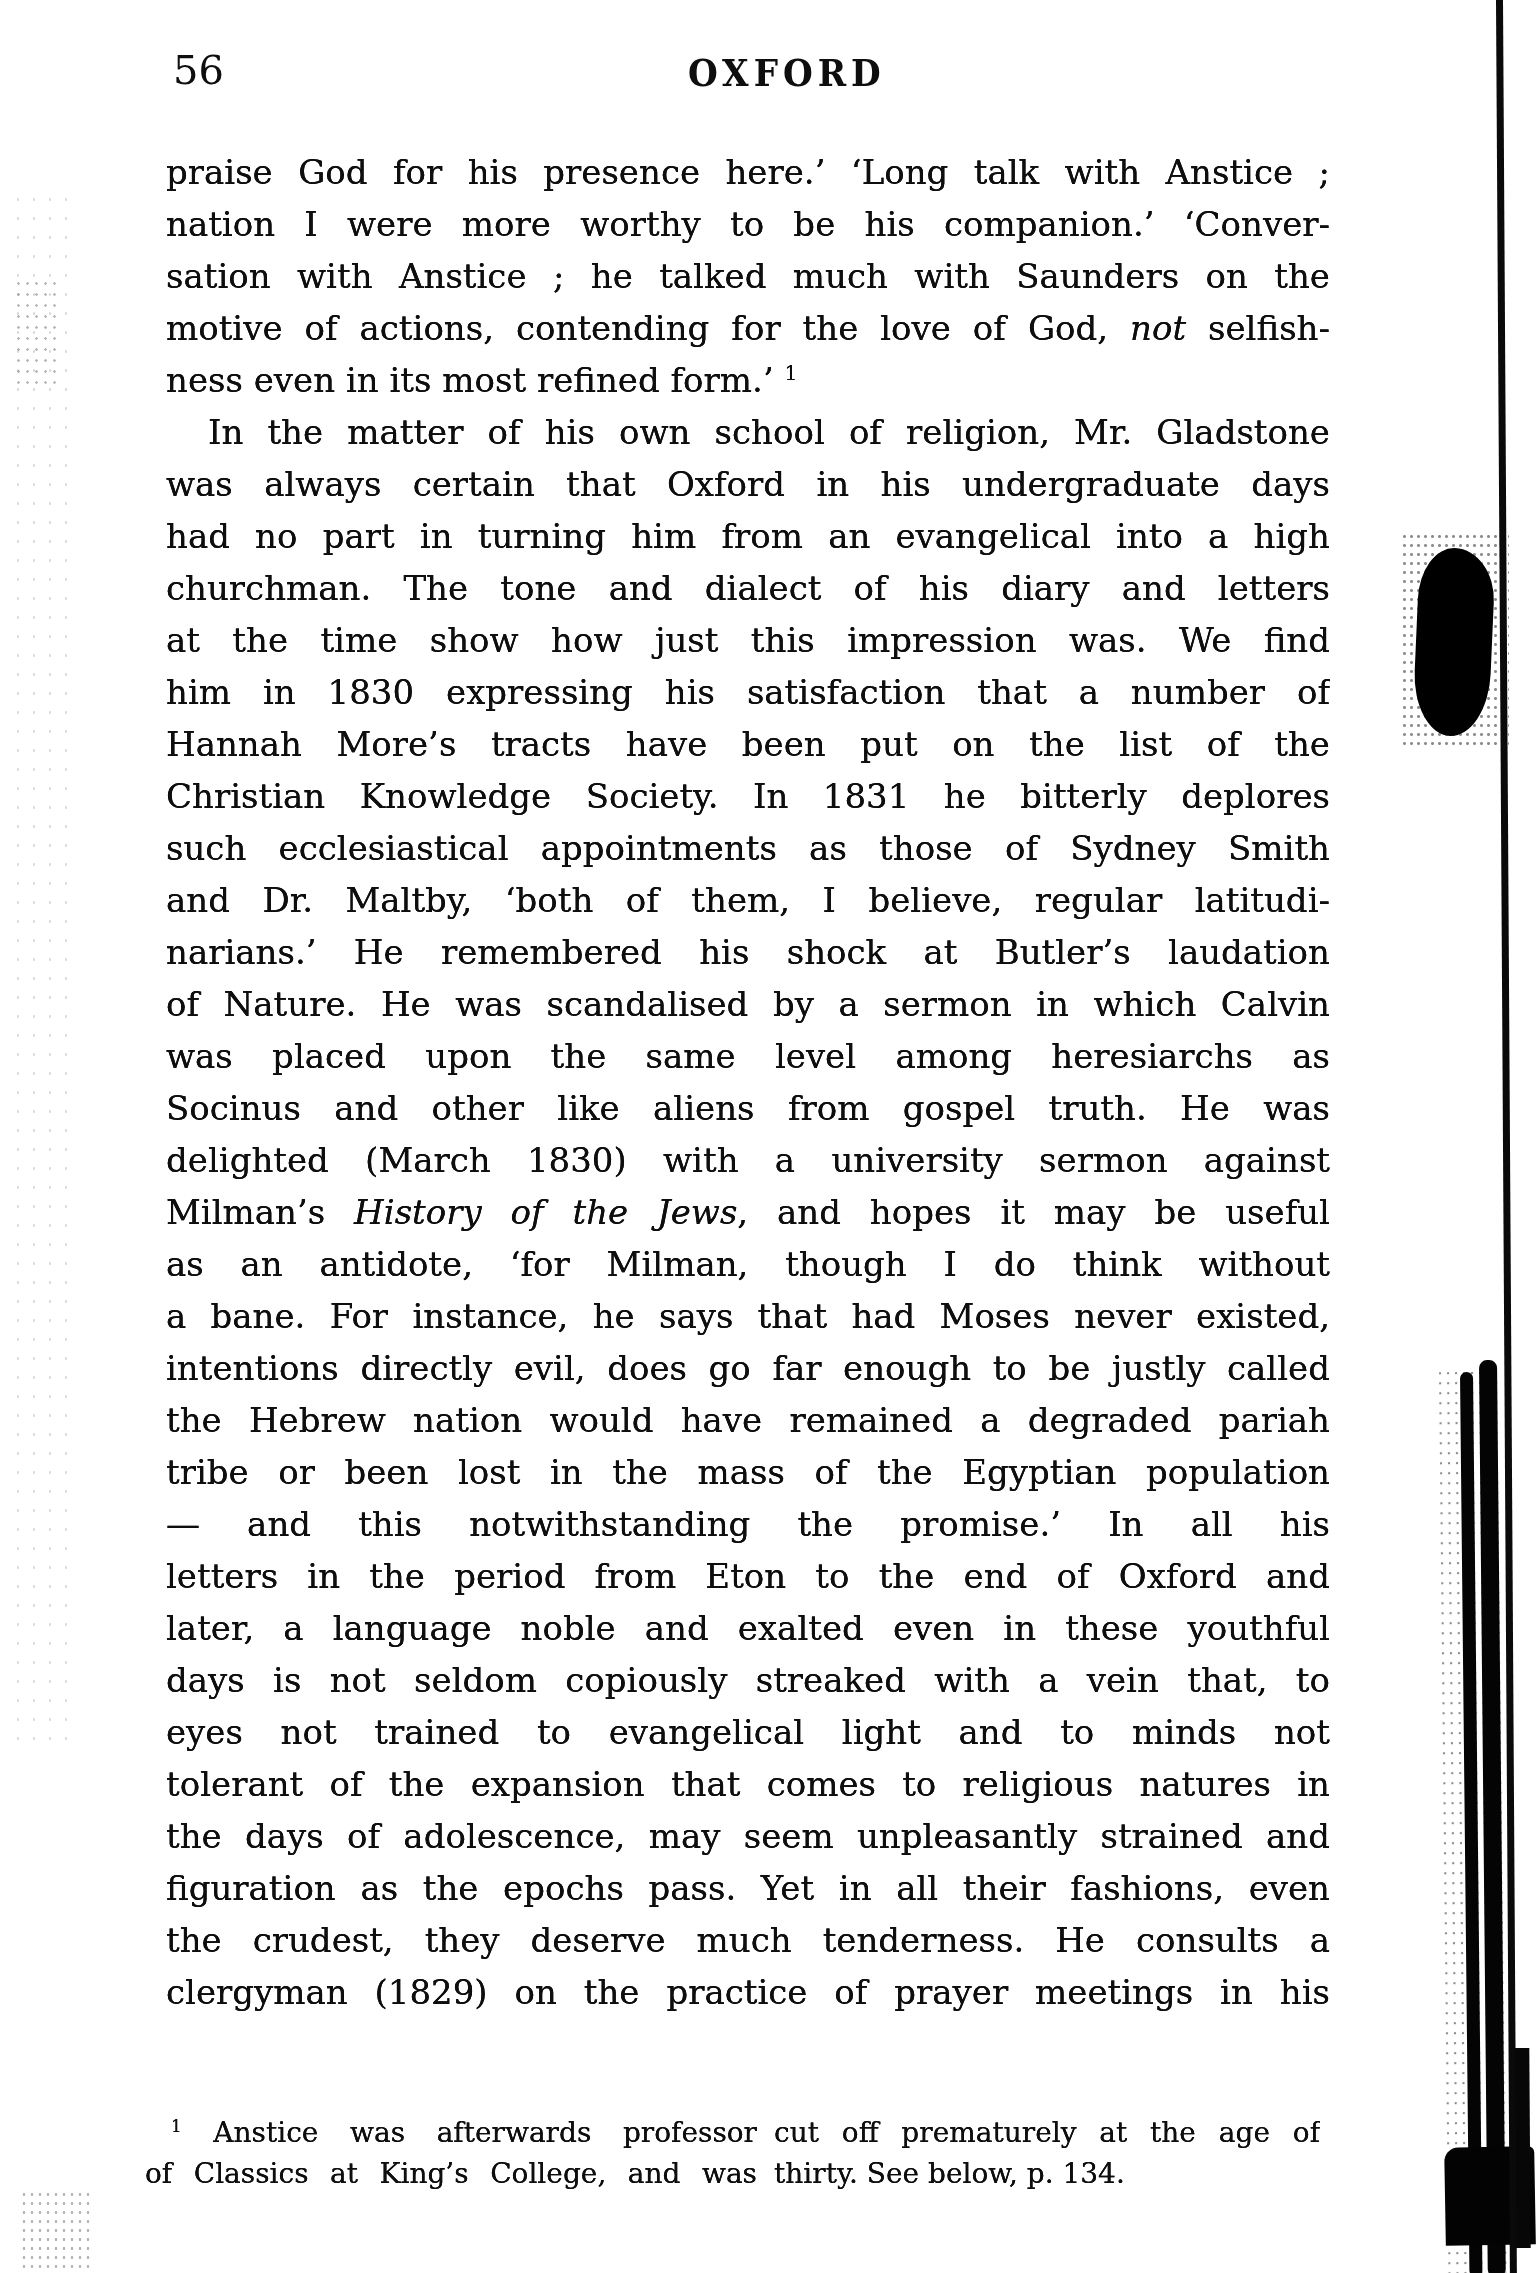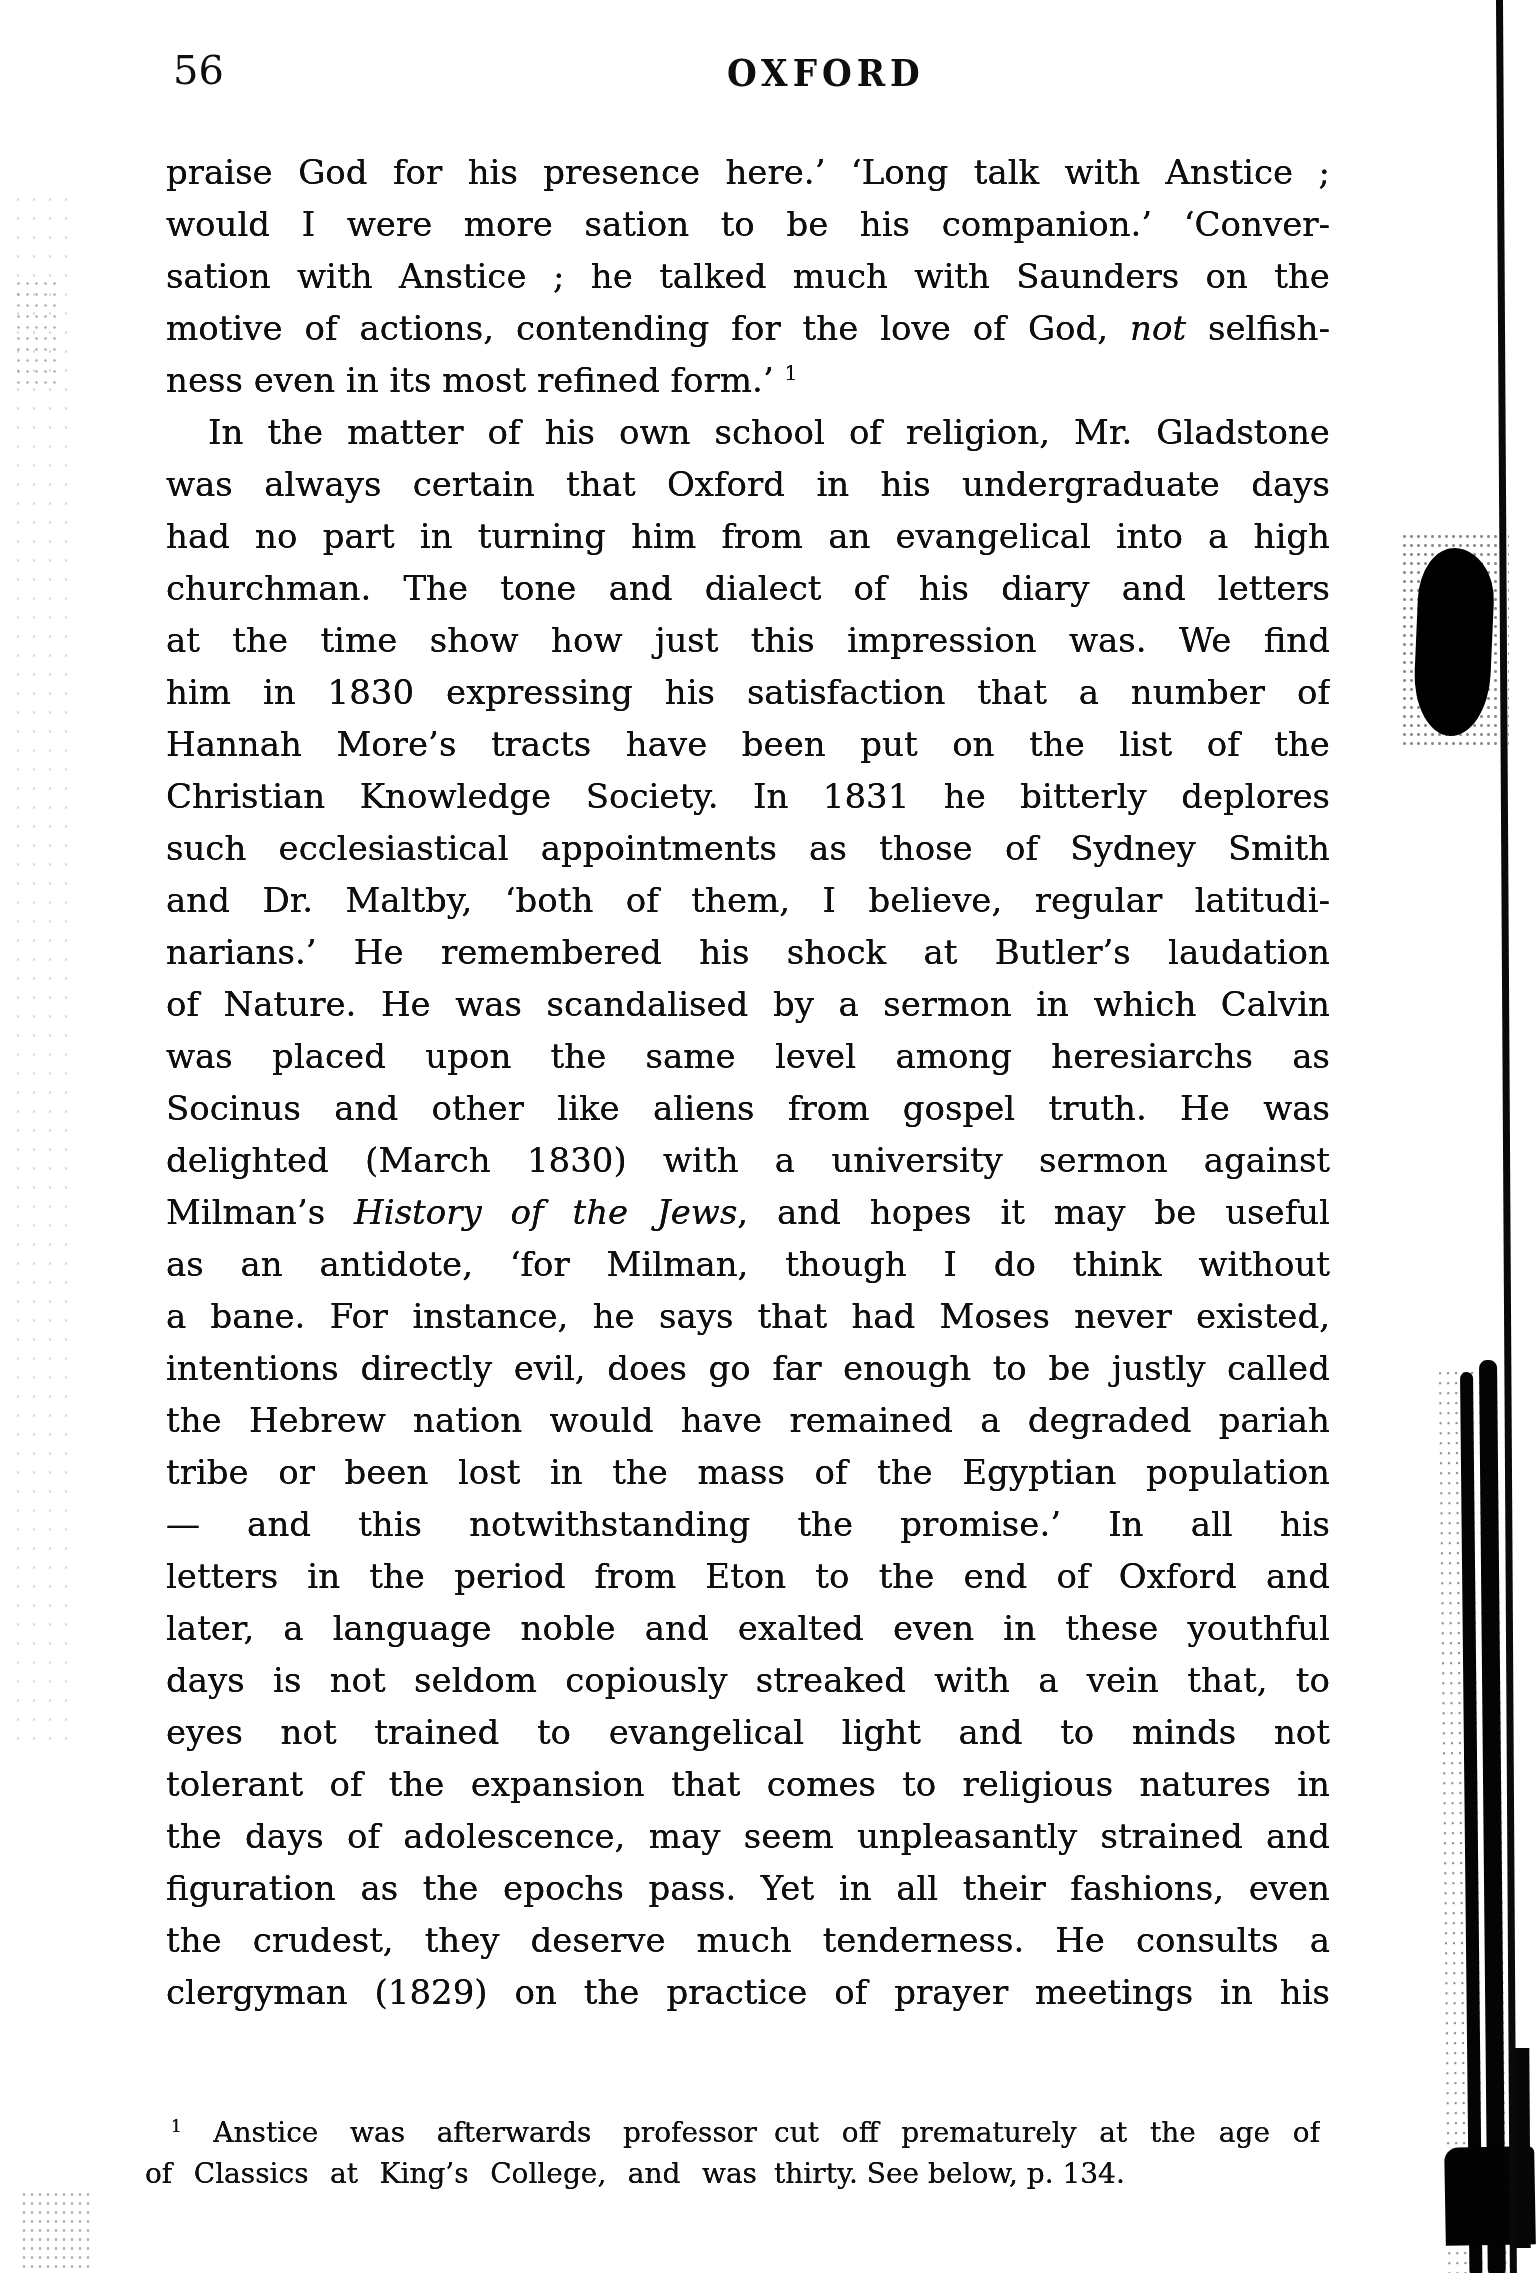--- a/index.html
+++ b/index.html
@@ -11,21 +11,21 @@
     font-family:"DejaVu Serif","Liberation Serif",serif;
     color:#0e0e0e;
     margin-left:8px;
   }
   
   .page-number{
     position:absolute;left:165px;top:50px;
     font-size:40px;line-height:1;
   }
   .running-head{
-    position:absolute;left:719px;top:54px;
+    position:absolute;left:680px;top:54px;
     font-size:38px;line-height:1;letter-spacing:5px;
     font-weight:bold;font-stretch:condensed;
   }
   
   .margin-block{
     position:absolute;left:6px;top:156px;width:140px;
     text-align:center;
   }
   .margin-book{font-size:35px;line-height:36px;letter-spacing:2px;}
   .margin-numeral{font-size:35px;line-height:36px;}
@@ -114,21 +114,21 @@
 <body>
 
 <div class="page">
 
   <span class="page-number">56</span>
   <span class="running-head">OXFORD</span>
 
 
   <main class="body-text" id="body-lines">
       <div class="line"><span>praise God for his presence here.’  ‘Long talk with Anstice ;</span></div>
-      <div class="line"><span>would I were more sation to be his companion.’  ‘Conver-</span></div>
+      <div class="line"><span>nation I were more worthy to be his companion.’  ‘Conver-</span></div>
       <div class="line"><span>sation with Anstice ; he talked much with Saunders on the</span></div>
       <div class="line"><span>motive of actions, contending for the love of God, </span><span class="it">not</span><span> selfish-</span></div>
       <div class="line nj"><span>ness even in its most refined form.’ </span><sup>1</sup></div>
       <div class="line ind"><span>In the matter of his own school of religion, Mr. Gladstone</span></div>
       <div class="line"><span>was always certain that Oxford in his undergraduate days</span></div>
       <div class="line"><span>had no part in turning him from an evangelical into a high</span></div>
       <div class="line"><span>churchman.  The tone and dialect of his diary and letters</span></div>
       <div class="line"><span>at the time show how just this impression was.  We find</span></div>
       <div class="line"><span>him in 1830 expressing his satisfaction that a number of</span></div>
       <div class="line"><span>Hannah More’s tracts have been put on the list of the</span></div>

